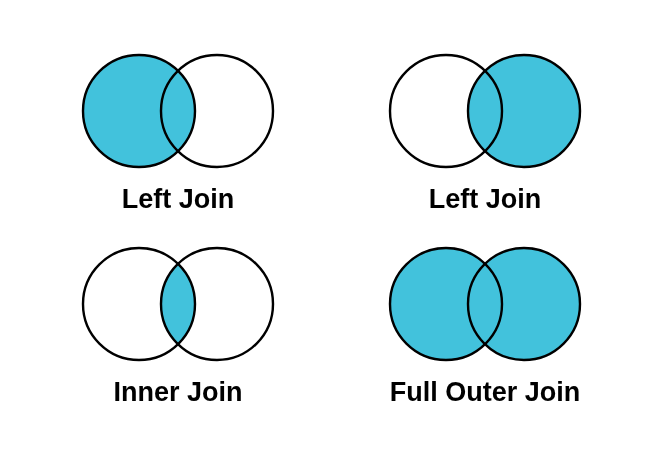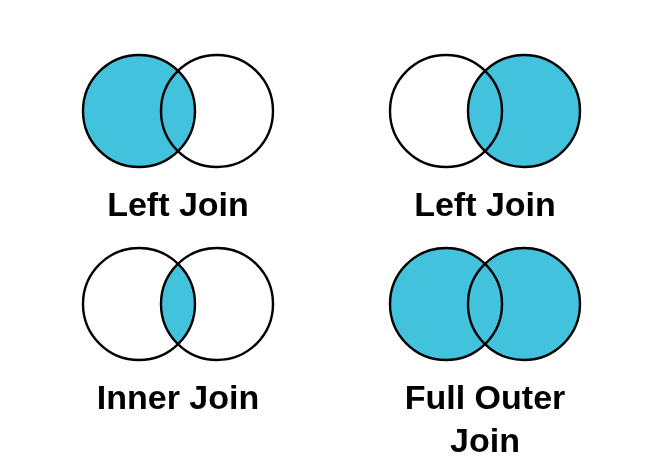--- a/index.html
+++ b/index.html
@@ -26,21 +26,21 @@
   .venn-cell.tr { left: 387px; top: 52px;  }
   .venn-cell.bl { left: 80px;  top: 245px; }
   .venn-cell.br { left: 387px; top: 245px; }
   .venn-svg {
     width: 196px;
     height: 118px;
     display: block;
   }
   .venn-label {
     margin-top: 13px;
-    font-size: 34px;
+    font-size: 27px;
     font-weight: bold;
     color: #000000;
     text-align: center;
     line-height: 1.25;
     letter-spacing: 0px;
     width: 196px;
   }
 </style>
 </head>
 <body>

